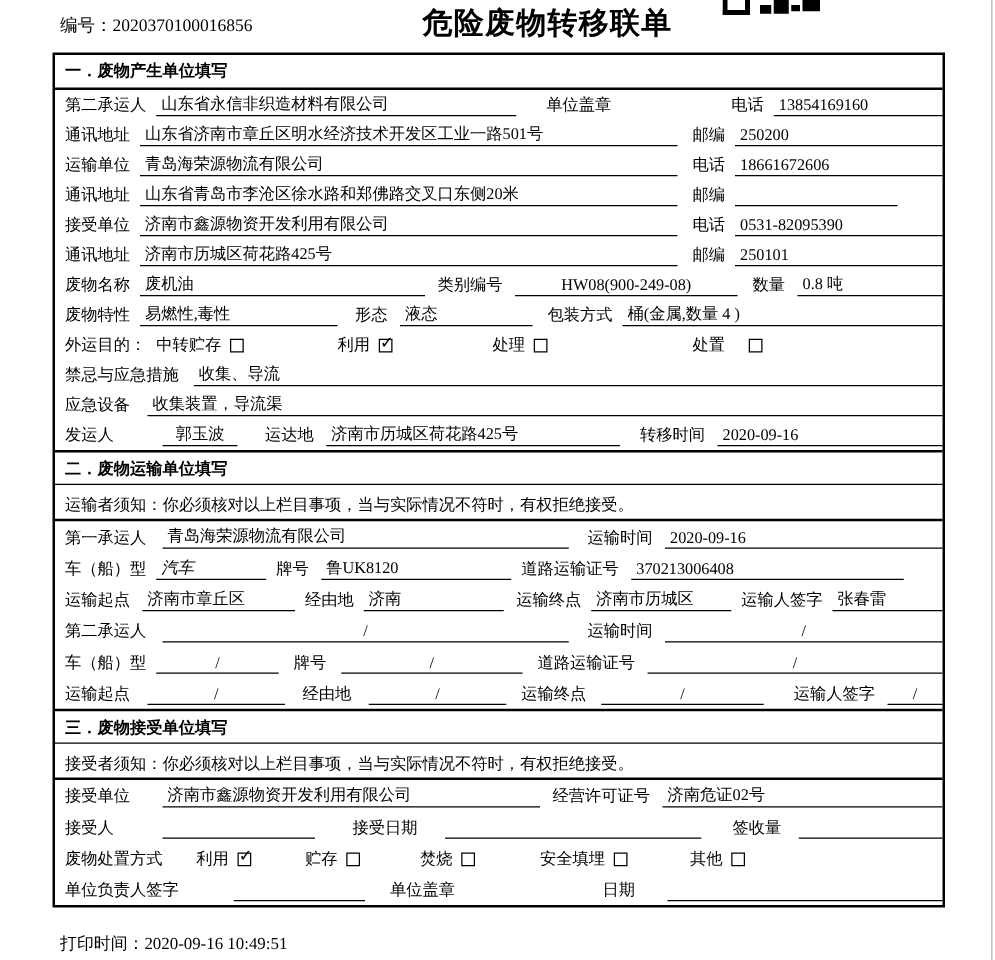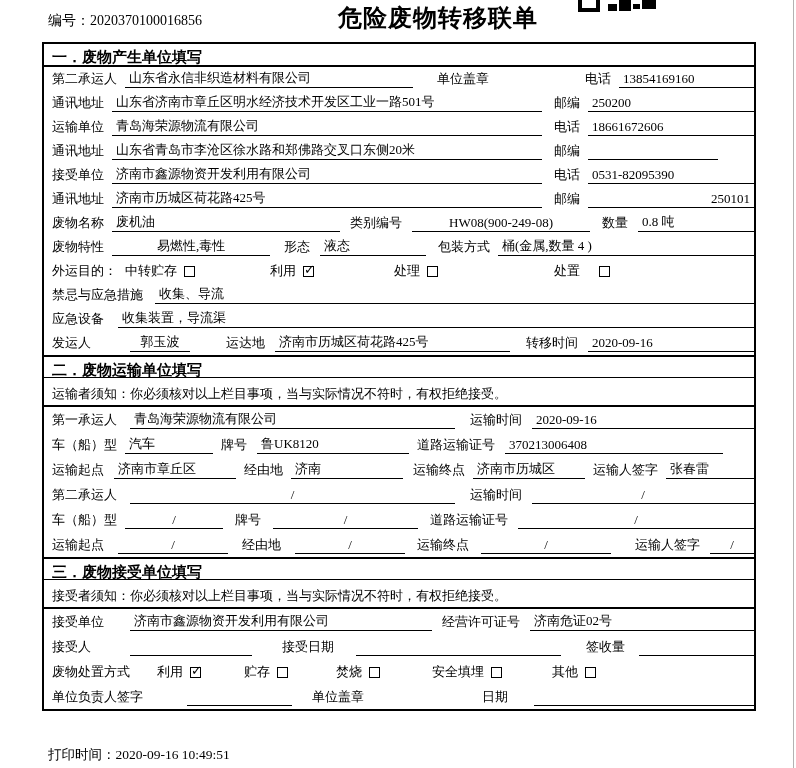--- a/index.html
+++ b/index.html
@@ -27,24 +27,24 @@
   .qr .hollow { position:absolute; left:0; top:-8px; width:22px; height:20px;
     border:4px solid #000; border-top:none; background:transparent; }
   
   .form-box {
     position:absolute; left:42px; top:42px; width:714px;
     border:2px solid #000;
     background:#fff;
   }
   .sec-head {
     font-family:"Liberation Sans","DejaVu Sans",sans-serif;
-    font-weight:bold; font-size:15px;
+    font-weight:bold; font-size:13px;
     padding:4px 8px 3px 8px;
     border-bottom:2px solid #000;
-    height:23px;
+    height:28px;
   }
   .sec-head.mid { border-top:2px solid #000; border-bottom:1px solid #000; }
   .notice { padding:7px 8px 6px 8px; border-bottom:2px solid #000; height:29px; }
   .row {
     display:flex; align-items:flex-end;
     height:24px; padding:0 0 3px 8px;
     white-space:nowrap;
   }
   .sec2 .row, .sec3 .row { height:25px; }
   .lbl { flex:none; }
@@ -127,35 +127,35 @@
         <span class="lbl">接受单位</span>
         <span class="val" style="width:430px;margin-left:8px;">济南市鑫源物资开发利用有限公司</span>
         <span class="lbl" style="margin-left:12px;">电话</span>
         <span class="val grow" style="margin-left:8px;">0531-82095390</span>
       </div>
 
       <div class="row">
         <span class="lbl">通讯地址</span>
         <span class="val" style="width:430px;margin-left:8px;">济南市历城区荷花路425号</span>
         <span class="lbl" style="margin-left:12px;">邮编</span>
-        <span class="val grow" style="margin-left:8px;text-align:right;">250101</span>
+        <span class="val grow" style="margin-left:8px;">250101</span>
       </div>
 
       <div class="row">
         <span class="lbl">废物名称</span>
         <span class="val" style="width:228px;margin-left:8px;">废机油</span>
         <span class="lbl" style="margin-left:10px;">类别编号</span>
         <span class="val ctr" style="width:178px;margin-left:10px;">HW08(900-249-08)</span>
         <span class="lbl" style="margin-left:12px;">数量</span>
         <span class="val grow" style="margin-left:10px;">0.8 吨</span>
       </div>
 
       <div class="row">
         <span class="lbl">废物特性</span>
-        <span class="val" style="width:158px;margin-left:8px;text-align:center;">易燃性,毒性</span>
+        <span class="val" style="width:158px;margin-left:8px;">易燃性,毒性</span>
         <span class="lbl" style="margin-left:14px;margin-top:36px;">形态</span>
         <span class="val" style="width:106px;margin-left:10px;">液态</span>
         <span class="lbl" style="margin-left:12px;">包装方式</span>
         <span class="val grow" style="margin-left:8px;">桶(金属,数量 4 )</span>
       </div>
 
       <div class="row">
         <span class="lbl">外运目的：</span>
         <span class="opt" style="margin-left:8px;">
           <span class="lbl">中转贮存</span>
@@ -182,41 +182,41 @@
       </div>
 
       <div class="row">
         <span class="lbl">应急设备</span>
         <span class="val grow" style="margin-left:14px;">收集装置，导流渠</span>
       </div>
 
       <div class="row">
         <span class="lbl">发运人</span>
         <span class="val ctr" style="width:60px;margin-left:39px;">郭玉波</span>
-        <span class="lbl" style="margin-left:36px;">运达地</span>
+        <span class="lbl" style="margin-left:22px;">运达地</span>
         <span class="val" style="width:235px;margin-left:10px;">济南市历城区荷花路425号</span>
         <span class="lbl" style="margin-left:16px;">转移时间</span>
         <span class="val grow" style="margin-left:10px;">2020-09-16</span>
       </div>
     </div>
 
     <div class="sec-head mid">二．废物运输单位填写</div>
     <div class="sec2">
       <div class="notice">运输者须知：你必须核对以上栏目事项，当与实际情况不符时，有权拒绝接受。</div>
 
       <div class="row">
         <span class="lbl">第一承运人</span>
         <span class="val" style="width:325px;margin-left:13px;">青岛海荣源物流有限公司</span>
         <span class="lbl" style="margin-left:15px;">运输时间</span>
         <span class="val grow" style="margin-left:10px;">2020-09-16</span>
       </div>
 
       <div class="row">
         <span class="lbl">车（船）型</span>
-        <span class="val" style="width:88px;margin-left:8px;">汽车</span>
+        <span class="val" style="width:88px;margin-left:8px;font-style:italic;">汽车</span>
         <span class="lbl" style="margin-left:8px;">牌号</span>
         <span class="val" style="width:152px;margin-left:10px;">鲁UK8120</span>
         <span class="lbl" style="margin-left:8px;">道路运输证号</span>
         <span class="val" style="width:218px;margin-left:10px;">370213006408</span>
       </div>
 
       <div class="row">
         <span class="lbl">运输起点</span>
         <span class="val" style="width:122px;margin-left:10px;">济南市章丘区</span>
         <span class="lbl" style="margin-left:8px;">经由地</span>

